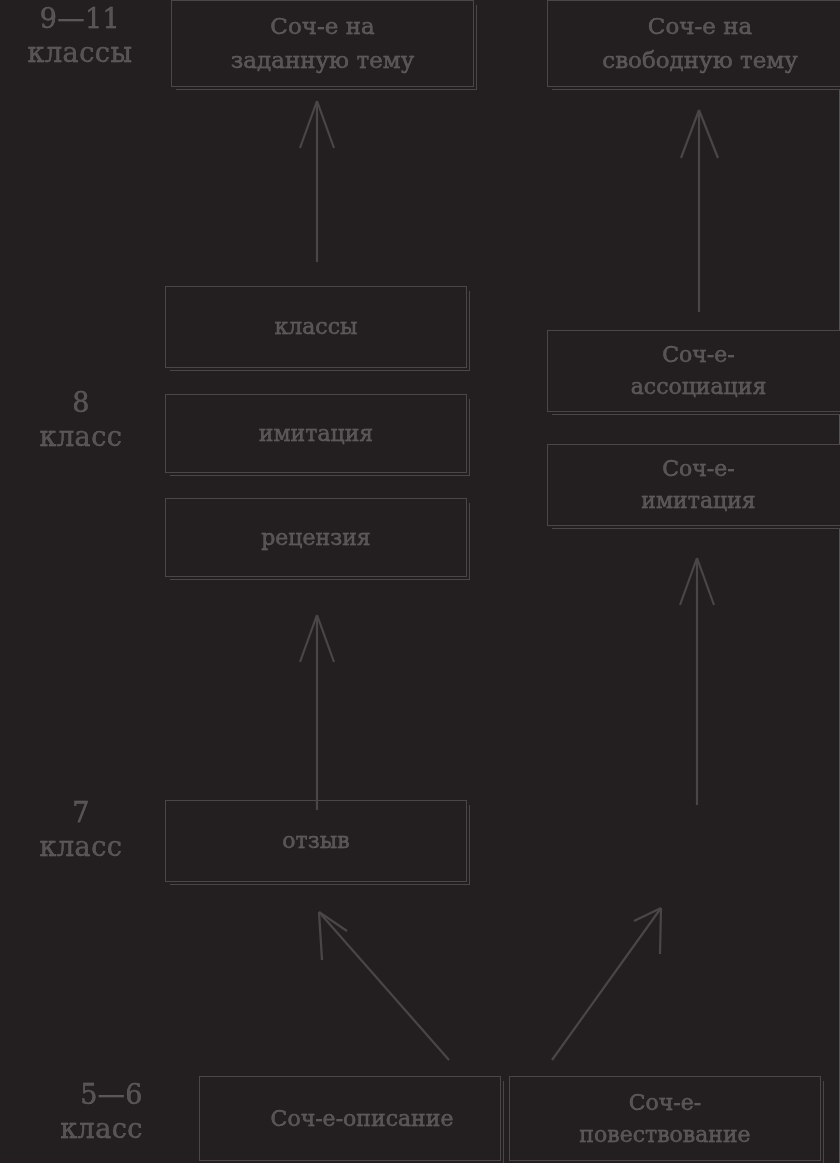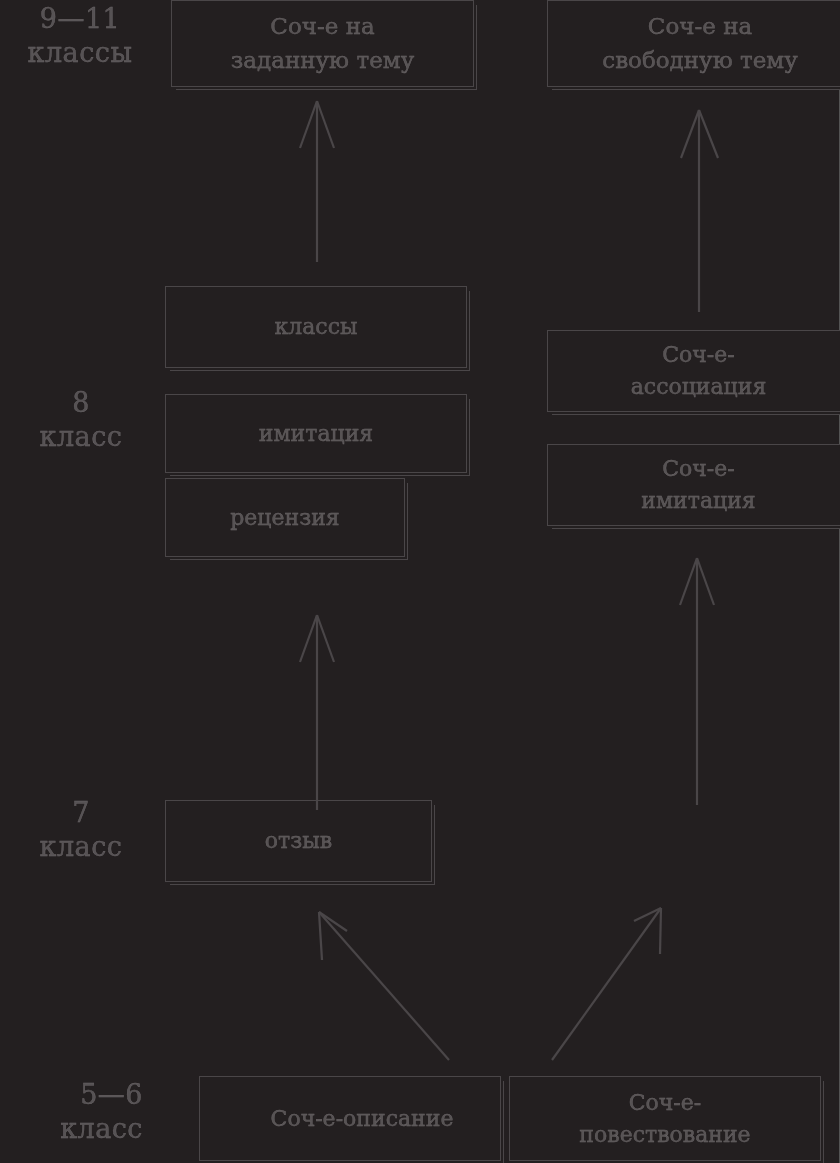--- a/index.html
+++ b/index.html
@@ -102,35 +102,35 @@
   </div>
 
   <div class="node" style="left:156px; top:286px; width:302px; height:82px;">
     <span class="node-label">классы</span>
   </div>
 
   <div class="node" style="left:156px; top:394px; width:302px; height:79px;">
     <span class="node-label">имитация</span>
   </div>
 
-  <div class="node" style="left:156px; top:478px; width:240px; height:79px;">
+  <div class="node" style="left:156px; top:498px; width:302px; height:79px;">
     <span class="node-label">рецензия</span>
   </div>
 
   <div class="node" style="left:538px; top:330px; width:303px; height:82px;">
     <span class="node-label">Соч-е-
 ассоциация</span>
   </div>
 
   <div class="node" style="left:538px; top:444px; width:303px; height:82px;">
     <span class="node-label">Соч-е-
 имитация</span>
   </div>
 
-  <div class="node" style="left:156px; top:800px; width:267px; height:82px;">
+  <div class="node" style="left:156px; top:800px; width:302px; height:82px;">
     <span class="node-label">отзыв</span>
   </div>
 
 
   <div class="node" style="left:190px; top:1076px; width:302px; height:85px;padding-left:24px;">
     <span class="node-label">Соч-е-описание</span>
   </div>
 
   <div class="node" style="left:500px; top:1076px; width:312px; height:85px;">
     <span class="node-label">Соч-е-

